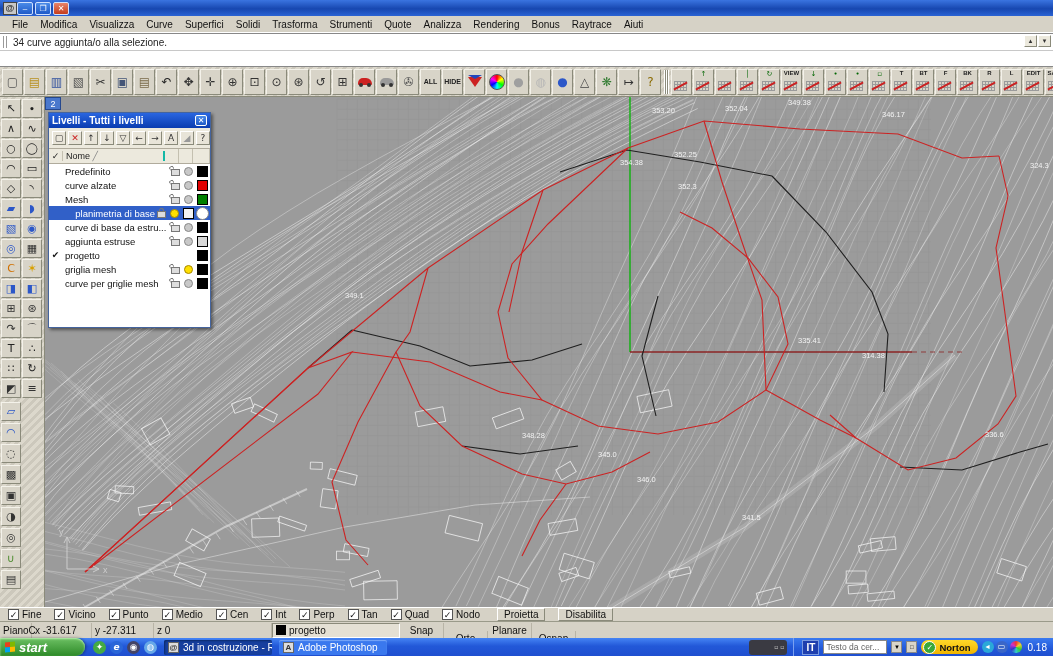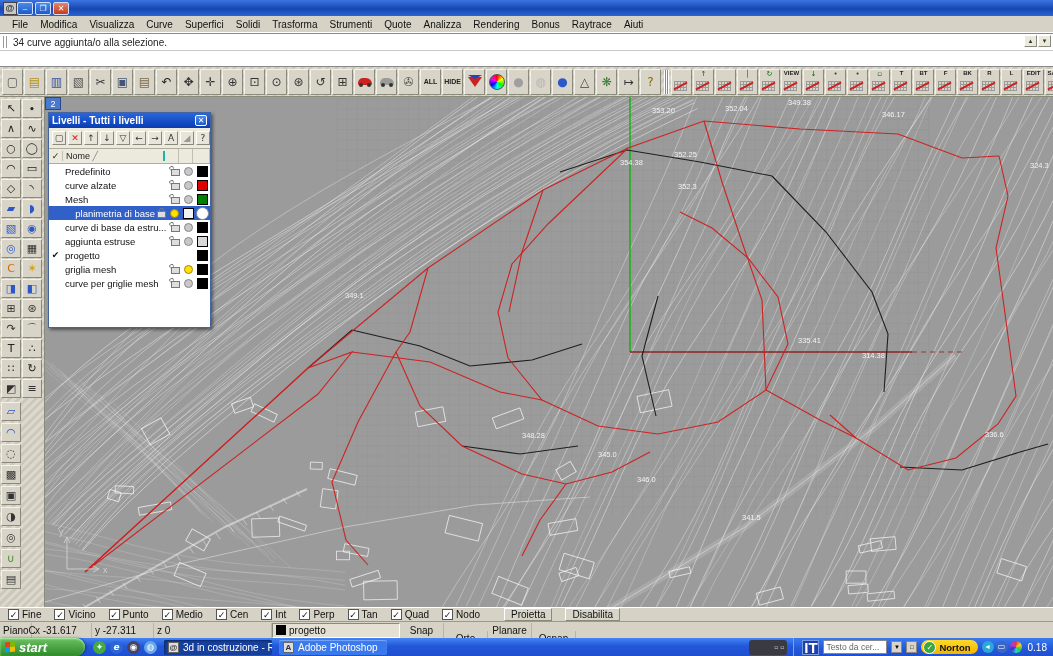--- a/index.html
+++ b/index.html
@@ -150,21 +150,21 @@
   .task{height:15px;width:108px;border-radius:2px;font-size:10px;color:#fff;display:flex;align-items:center;
     padding:0 4px;gap:4px;margin-left:7px;white-space:nowrap;overflow:hidden;box-sizing:border-box;}
   .task.active{background:#173f9e;box-shadow:inset 1px 1px 2px #0a2a6a;}
   .task.inactive{background:#3a78ee;box-shadow:inset 0 1px 1px #7aa8f8;}
   .task .ticon{width:11px;height:11px;flex:none;background:#ddd;color:#333;font-size:8px;font-weight:bold;
     display:flex;align-items:center;justify-content:center;border:1px solid #666;box-sizing:border-box;}
   .dockbtn{width:38px;height:15px;margin-left:auto;background:#3a3a42;border-radius:3px;display:flex;
     align-items:center;justify-content:flex-end;gap:2px;padding:0 3px;color:#ccc;font-size:6px;box-sizing:border-box;}
   .tray{height:18px;display:flex;align-items:center;gap:4px;padding:0 6px 0 8px;margin-left:6px;
     border-left:1px solid #7aa0f0;background:linear-gradient(180deg,#3a7af0 0,#2258d8 60%,#1f4fd0 100%);}
-  .lang-badge{width:15px;height:13px;background:#1f3fae;color:#fff;font-size:15px;font-weight:bold;
+  .lang-badge{width:15px;height:13px;background:#1f3fae;color:#fff;font-size:10px;font-weight:bold;
     display:flex;align-items:center;justify-content:center;border:1px solid #7a9ae0;}
   .tray-search{width:60px;height:12px;background:#fff;border:1px solid #888;font-size:8.5px;color:#666;
     display:flex;align-items:center;padding-left:2px;overflow:hidden;white-space:nowrap;}
   .tray-dd{width:11px;height:12px;background:#d8d4c8;border:1px solid #888;font-size:6px;line-height:11px;text-align:center;padding:0;}
   .norton{height:14px;background:linear-gradient(180deg,#ffd92a,#f0b400);border-radius:8px;color:#111;
     font-size:9.5px;font-weight:bold;display:flex;align-items:center;gap:3px;padding:0 7px 0 2px;}
   .ncheck{width:11px;height:11px;border-radius:50%;background:#3aa83a;color:#fff;font-size:8px;
     display:flex;align-items:center;justify-content:center;border:1px solid #fff;}
   .tray-ic{width:12px;height:12px;border-radius:50%;color:#fff;font-size:8px;display:flex;align-items:center;justify-content:center;}
   .clock{color:#fff;font-size:10px;margin-left:2px;}
@@ -1068,21 +1068,21 @@
         <span>Tan</span>
       </span>
       <span class="os-item">
         <span class="cbx">✓</span>
         <span>Quad</span>
       </span>
       <span class="os-item">
         <span class="cbx">✓</span>
         <span>Nodo</span>
       </span>
-      <button class="os-btn" style="margin-left: 11px;">Proietta</button>
+      <button class="os-btn" style="margin-left: 4px;">Proietta</button>
       <button class="os-btn">Disabilita</button>
     </div>
 
   <div class="statusbar">
     <span class="sb-cell sb-cplane">PianoC</span>
     <span class="sb-cell sb-x">x -31.617</span>
     <span class="sb-cell sb-y">y -27.311</span>
     <span class="sb-cell sb-z">z 0</span>
     <span class="sb-cell sb-layer">
       <span class="swatch" id="sblayerswatch" style="background: rgb(0, 0, 0);"></span>

